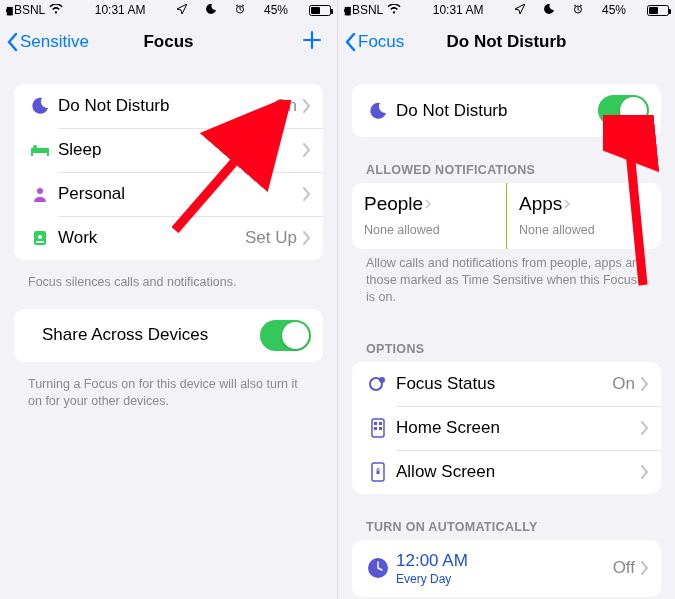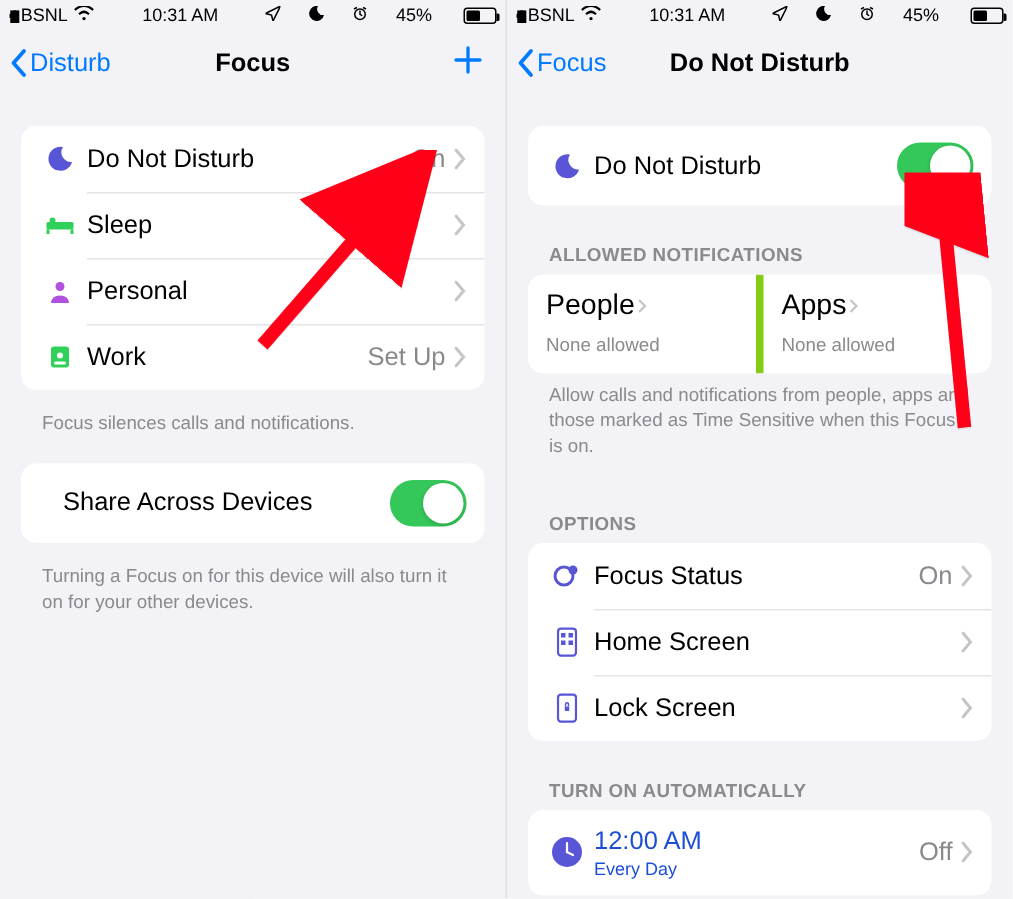--- a/index.html
+++ b/index.html
@@ -91,21 +91,21 @@
   .toggle::after {
     content:""; position:absolute; top:2px; right:2px; width:27px; height:27px;
     background:#fff; border-radius:50%; box-shadow:0 1px 3px rgba(0,0,0,.2);
   }
   .allowed-grid {
     display:flex; background:#fff; border-radius:10px; overflow:hidden;
   }
   .allowed-cell {
     flex:1; padding:10px 12px 12px 12px;
   }
-  .allowed-cell + .allowed-cell { border-left:5px solid #84cc16;}
+  .allowed-cell + .allowed-cell { border-left:1px solid #84cc16;}
   .allowed-title { font-size:19px; color:#000; display:flex; align-items:center; gap:2px;}
   .allowed-sub { font-size:12.5px; color:#8a8a8e; margin-top:8px;}
   .sublabel { font-size:12px; color:#1d4ed8; margin-top:1px;}
   .row .labels { flex:1; margin-left:4px;}
   .arrow {
     position:absolute; pointer-events:none; z-index:50;
   }
   .arrow svg { filter: drop-shadow(0 1px 0 rgba(0,0,0,.1)); }
   
   .battery { display:inline-flex; align-items:center;}
@@ -145,21 +145,21 @@
           </span>
         </span>
     </div>
   </div>
 
   <div class="nav-bar">
     <div class="nav-back">
       <svg width="12" height="20" viewBox="0 0 12 20">
           <path d="M10 2L3 10l7 8" stroke="#007aff" stroke-width="2.5" fill="none" stroke-linecap="round" stroke-linejoin="round"></path>
         </svg>
-      <span>Disturb</span>
+      <span>Sensitive</span>
     </div>
     <div class="nav-title">Focus</div>
     <div class="nav-add">
       <svg width="22" height="22" viewBox="0 0 22 22">
           <path d="M11 3v16M3 11h16" stroke="#007aff" stroke-width="2.2" stroke-linecap="round"></path>
         </svg>
     </div>
   </div>
 
   <div class="content">
@@ -348,21 +348,21 @@
           </svg>
       </div>
       <div class="row">
         <span class="icon-slot">
             <svg width="14" height="20" viewBox="0 0 14 20">
               <rect x="1" y="1" width="12" height="18" rx="2" fill="none" stroke="#5856d6" stroke-width="1.5"></rect>
               <rect x="5.5" y="9" width="3" height="3" rx="0.5" fill="#5856d6"></rect>
               <path d="M6 9V7.5a1 1 0 0 1 2 0V9" fill="none" stroke="#5856d6"></path>
             </svg>
           </span>
-        <span class="label">Lock Screen</span>
+        <span class="label">Allow Screen</span>
         <svg class="chevron" width="8" height="14" viewBox="0 0 8 14">
             <path d="M1 1l5 6-5 6" stroke="#c5c5c9" stroke-width="2" fill="none" stroke-linecap="round"></path>
           </svg>
       </div>
     </div>
 
     <div class="section-header">TURN ON AUTOMATICALLY</div>
     <div class="group">
       <div class="row">
         <span class="icon-slot">

